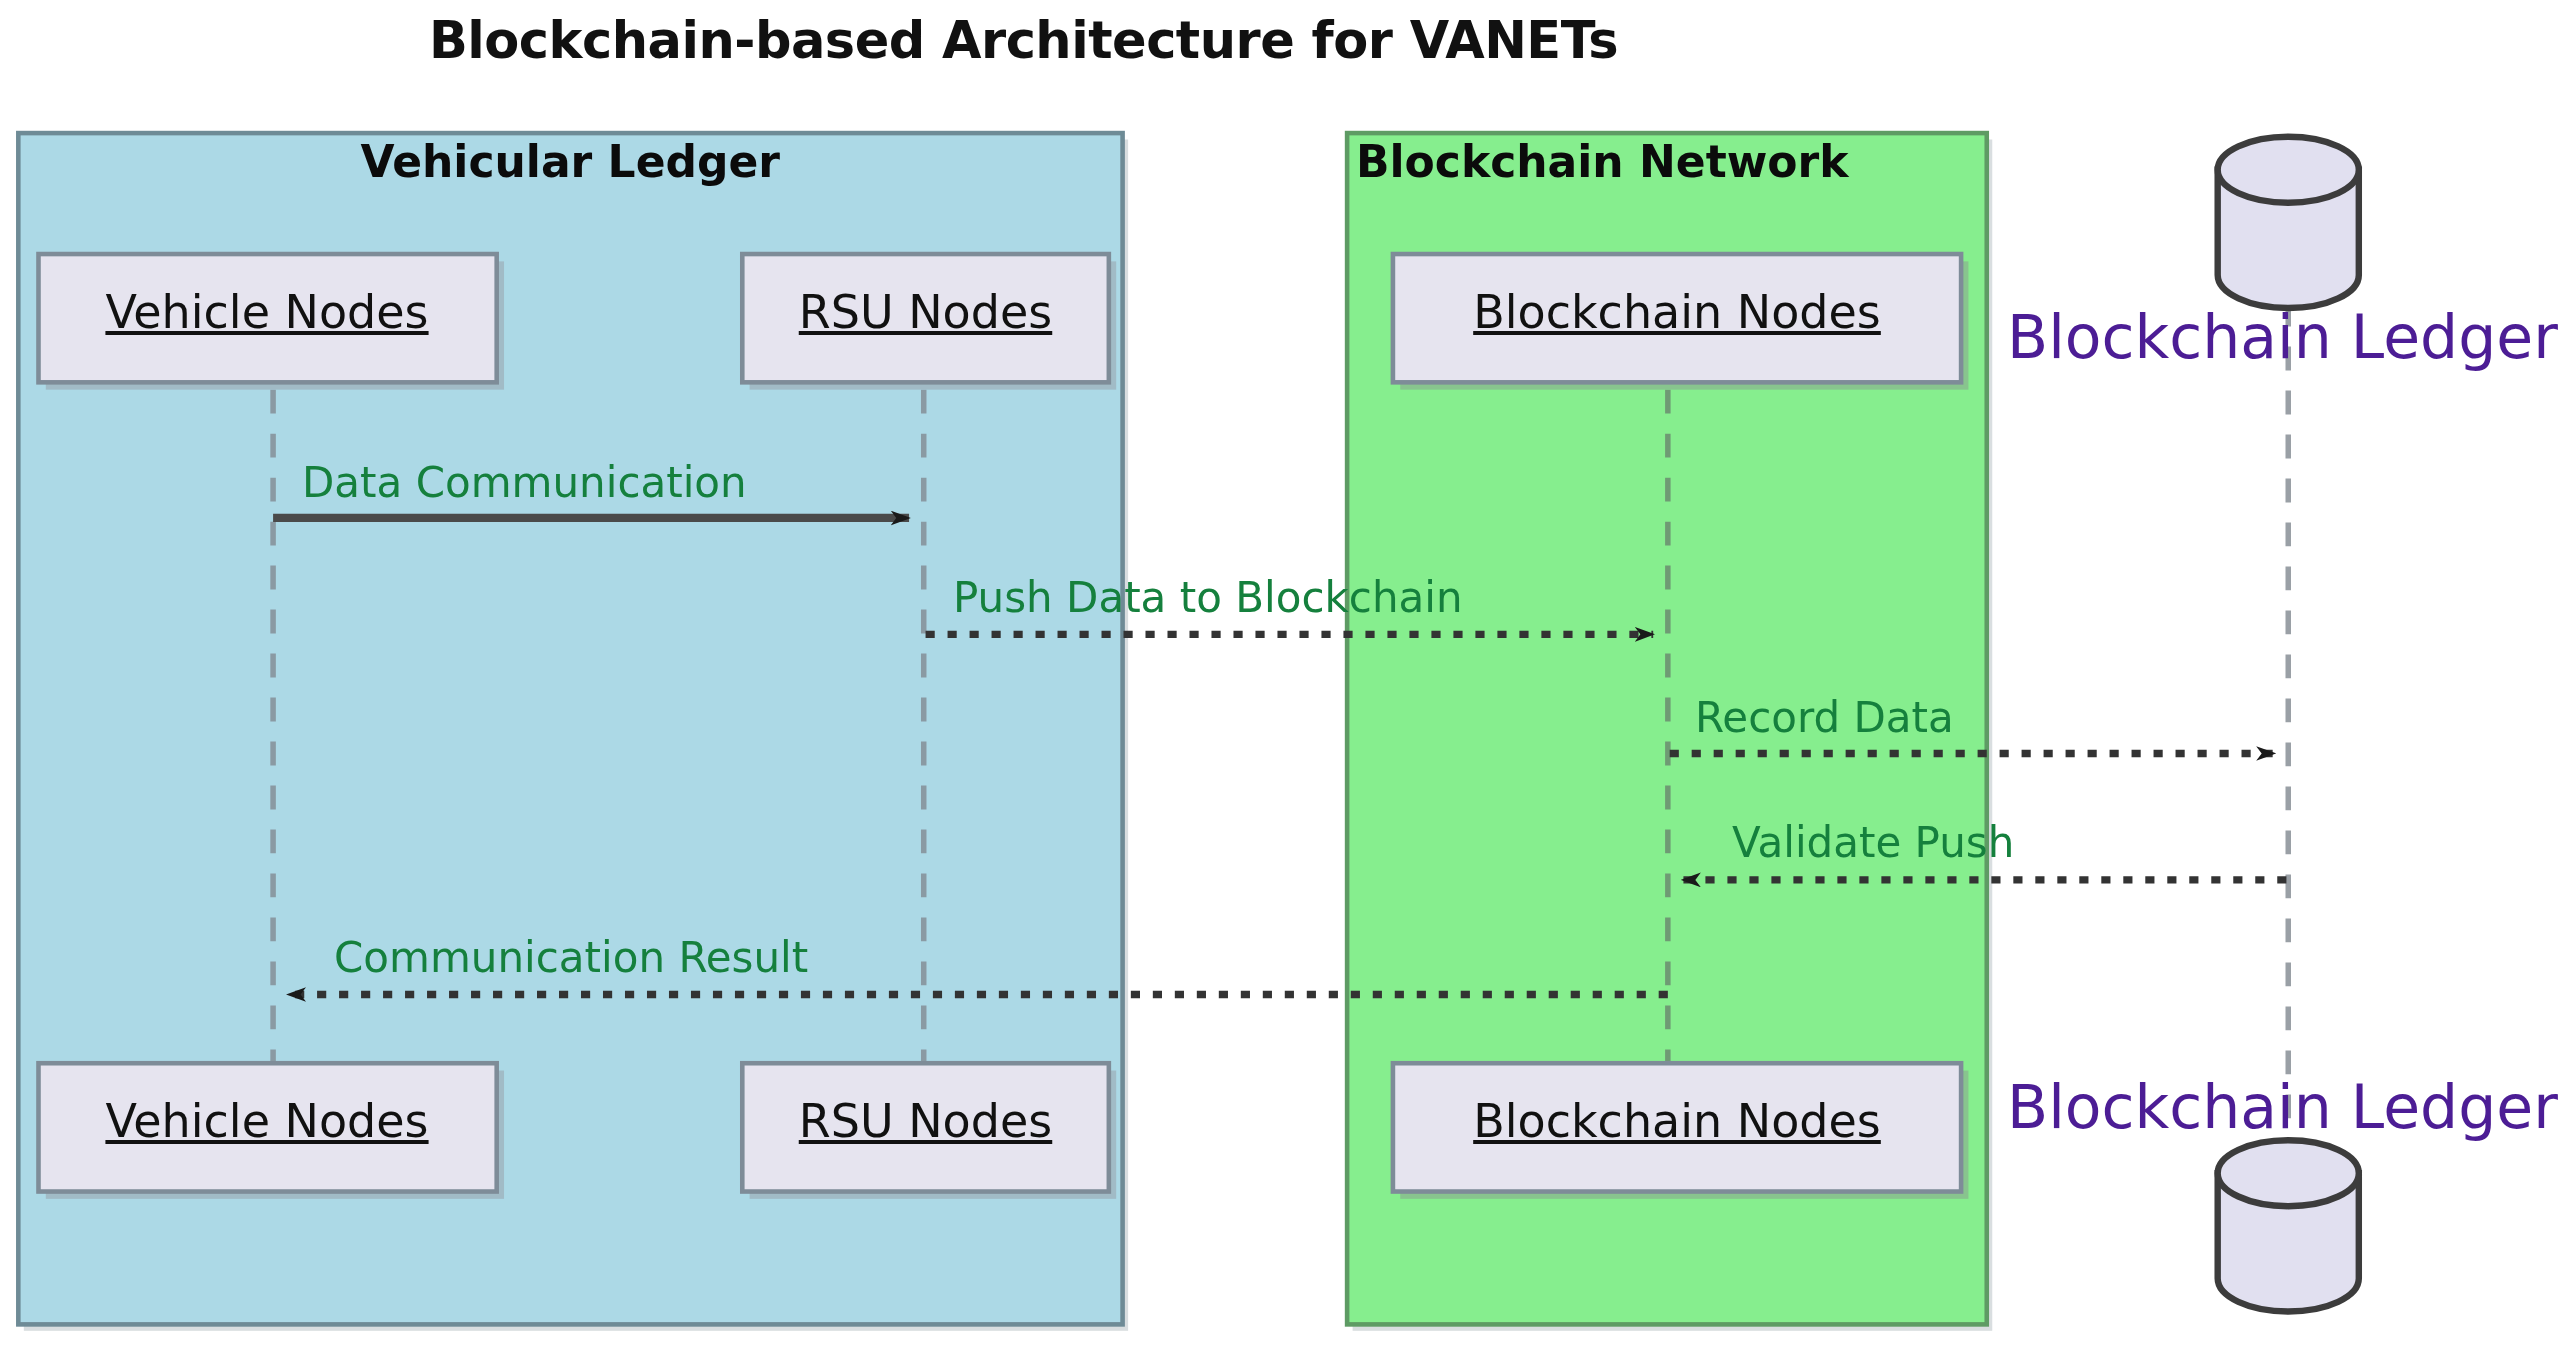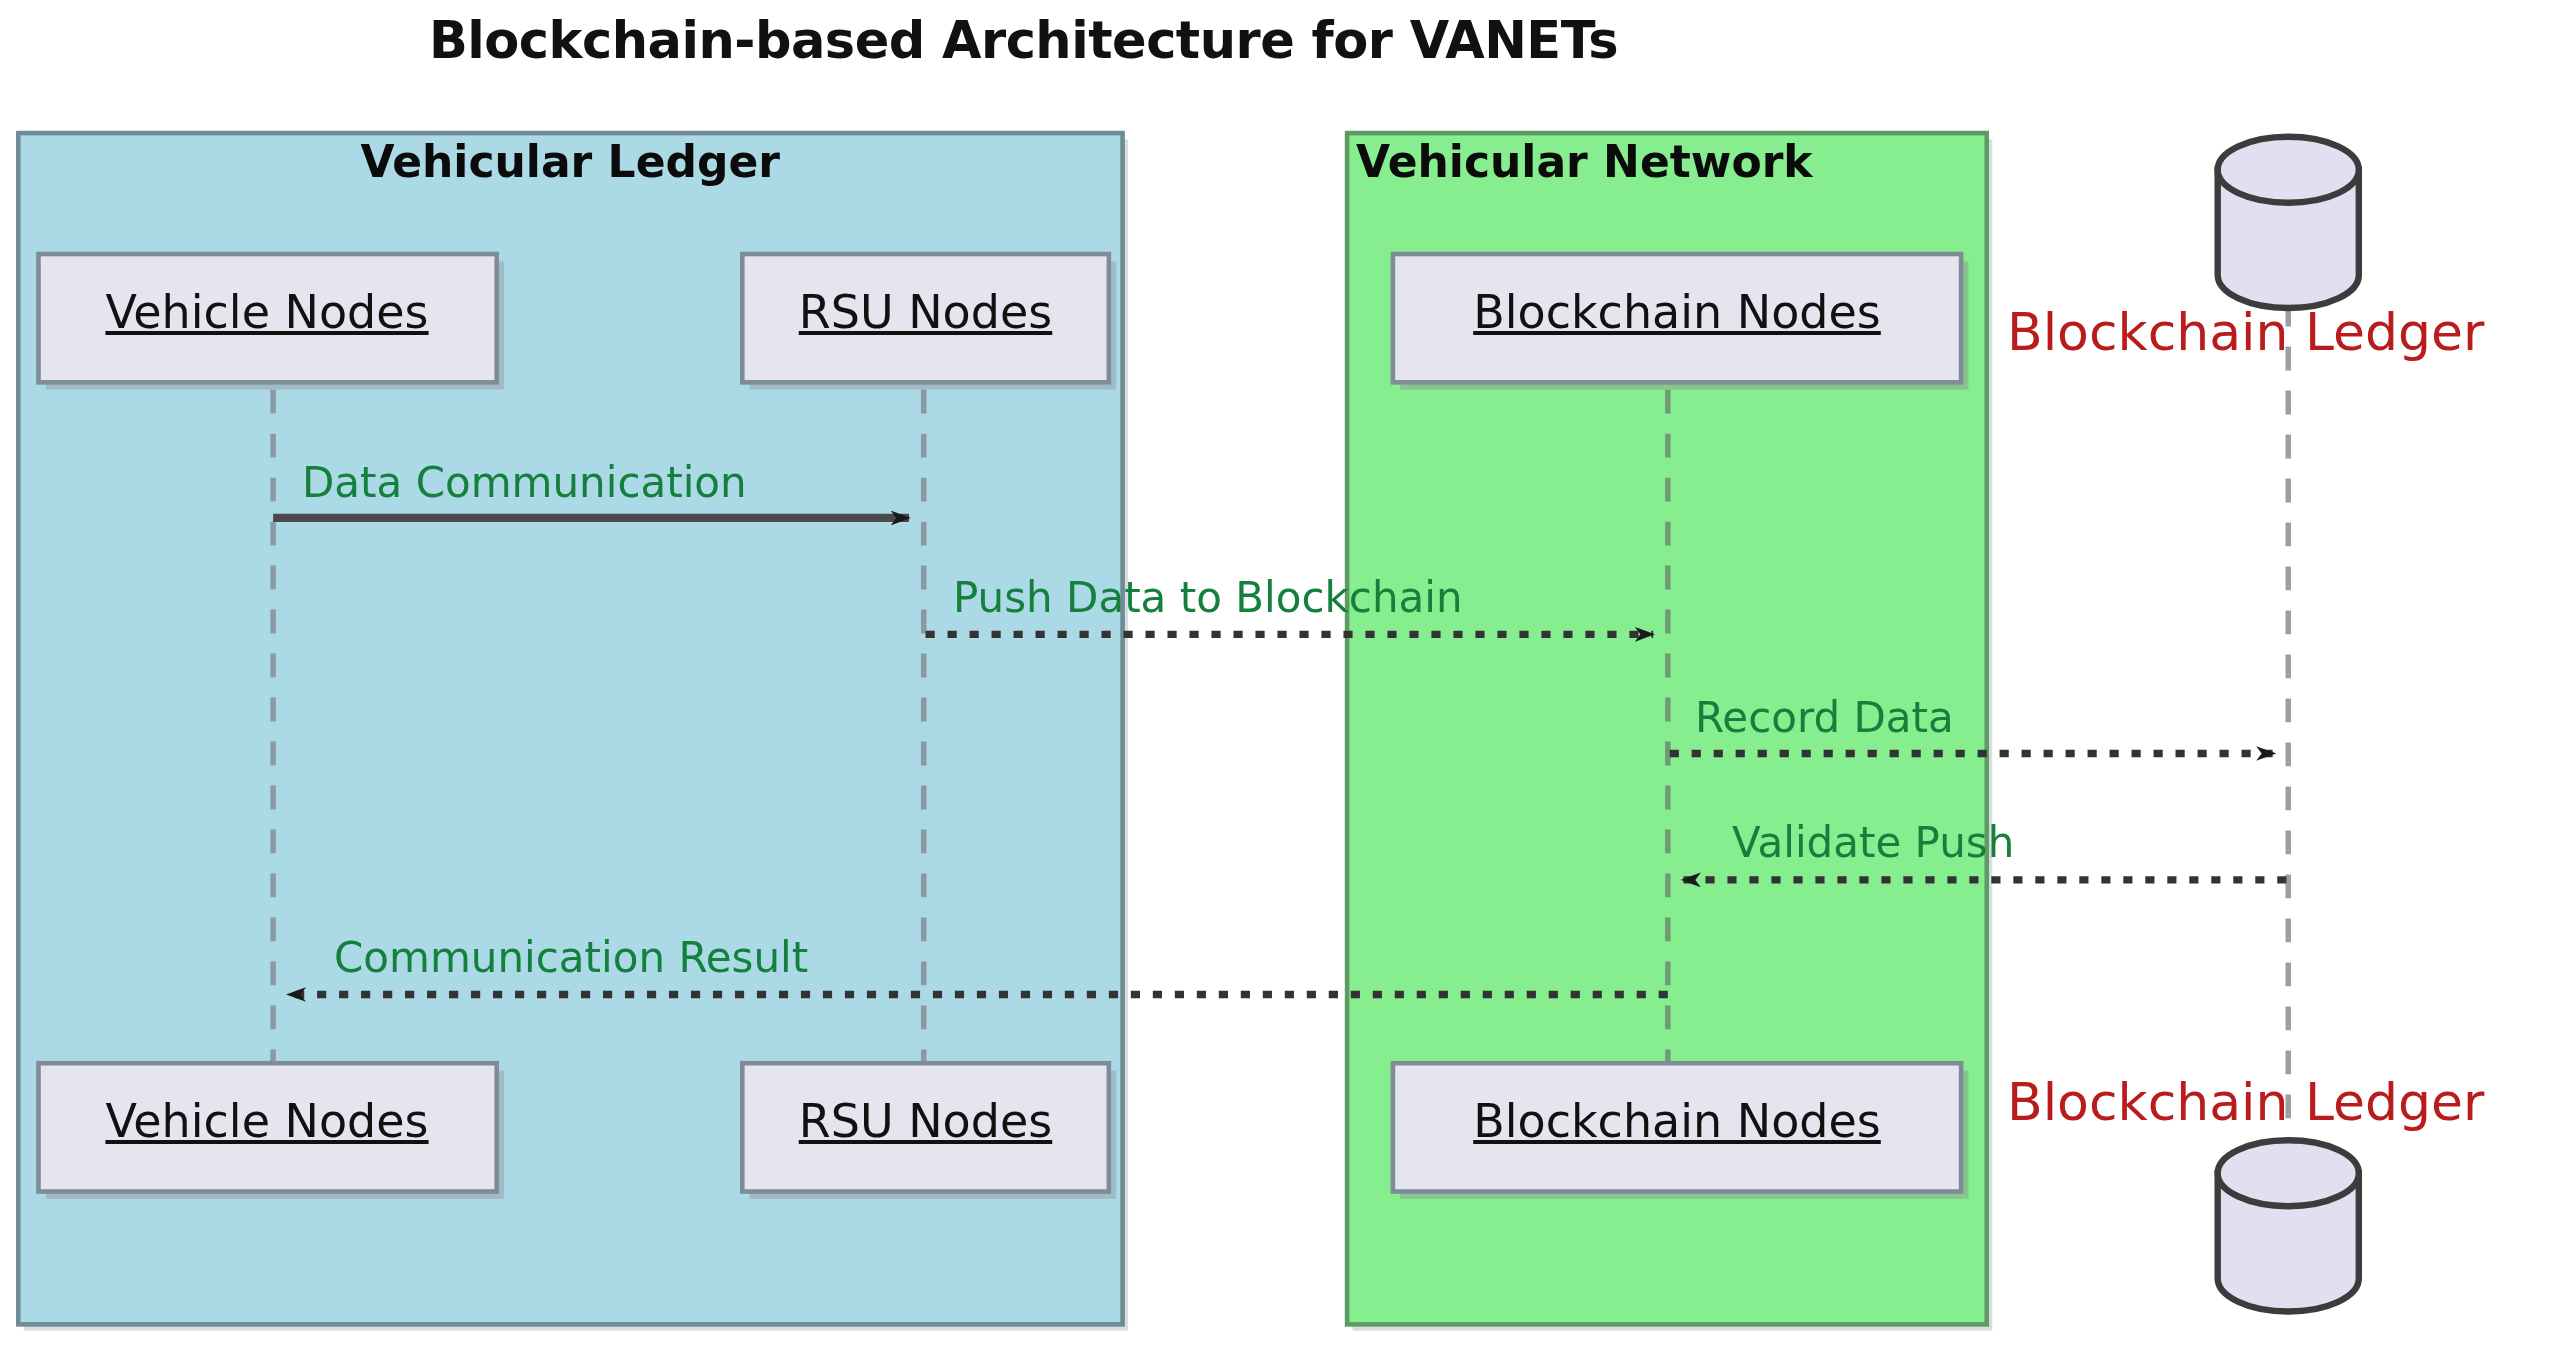--- a/index.html
+++ b/index.html
@@ -14,21 +14,21 @@
   }
   .group-title{font-size:44px;font-weight:bold;color:#0b0b0b;}
   #group-title-vehicular{left:18.3px;top:136px;width:1104px;text-align:center;}
   #group-title-blockchain{left:1356px;top:136px;width:641px;text-align:left;}
   .participant-label{
     font-size:46px;color:#111111;text-align:center;
     line-height:1;
     text-decoration:underline;
   }
   .msg-label{font-size:42px;color:#15803d;}
-  .actor-label{font-size:52px;color:#b91c1c;}
+  .actor-label{font-size:60px;color:#4c1d95;}
 </style>
 </head>
 <body>
 
 <div id="stage">
 
   <svg width="2576" height="1364" viewBox="0 0 2811 1488">
     <defs>
       <marker id="arrow-solid-r" markerWidth="22" markerHeight="22" refX="20" refY="8" orient="auto" markerUnits="userSpaceOnUse">
         <path d="M0,0 L22,8 L0,16 L6,8 Z" fill="#1a1a1a"></path>
@@ -105,21 +105,21 @@
       <line x1="2495" y1="960" x2="1836" y2="960" stroke="#333333" stroke-width="8" stroke-dasharray="10 14" marker-end="url(#arrow-dot-l)"></line>
     </g>
     <g>
       <line x1="1820" y1="1085" x2="314" y2="1085" stroke="#333333" stroke-width="8" stroke-dasharray="10 14" marker-end="url(#arrow-dot-l)"></line>
     </g>
   </svg>
 
   <div class="txt" id="diagram-title">Blockchain-based Architecture for VANETs</div>
 
   <div class="txt group-title" id="group-title-vehicular">Vehicular Ledger</div>
-  <div class="txt group-title" id="group-title-blockchain">Vehicular Network</div>
+  <div class="txt group-title" id="group-title-blockchain">Blockchain Network</div>
 
   <div class="txt participant-label" style="left:38px;top:289px;width:458px;">Vehicle Nodes</div>
   <div class="txt participant-label" style="left:742px;top:289px;width:367px;">RSU Nodes</div>
   <div class="txt participant-label" style="left:1393px;top:289px;width:568px;">Blockchain Nodes</div>
   <div class="txt actor-label" style="left:2007px;top:302px;">Blockchain Ledger</div>
 
   <div class="txt participant-label" style="left:38px;top:1098px;width:458px;">Vehicle Nodes</div>
   <div class="txt participant-label" style="left:742px;top:1098px;width:367px;">RSU Nodes</div>
   <div class="txt participant-label" style="left:1393px;top:1098px;width:568px;">Blockchain Nodes</div>
   <div class="txt actor-label" style="left:2007px;top:1072px;">Blockchain Ledger</div>

